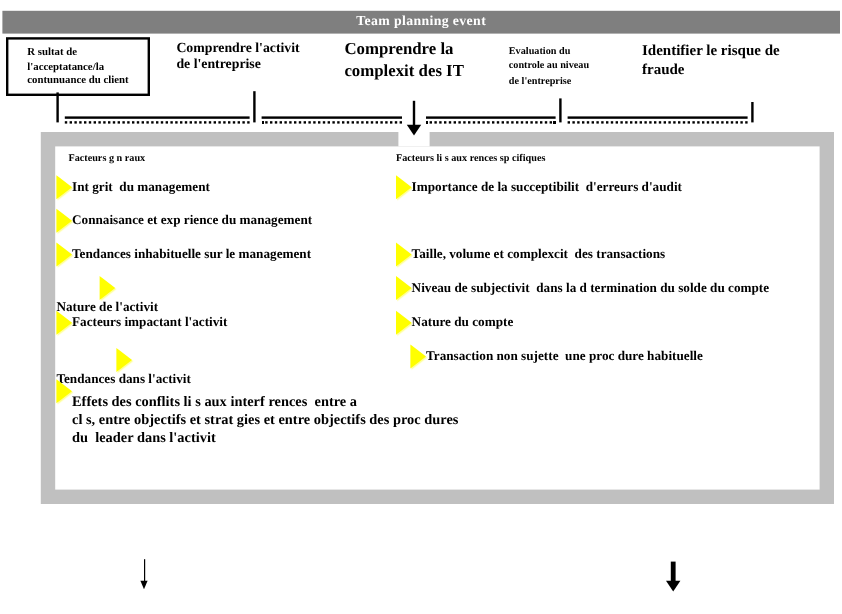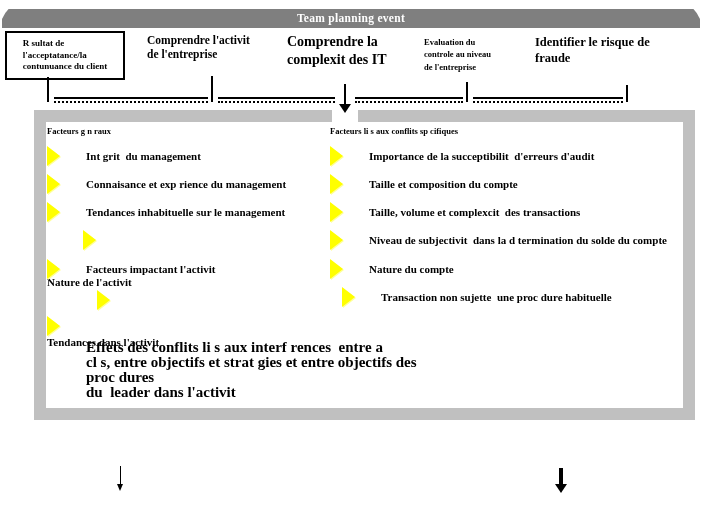--- a/index.html
+++ b/index.html
@@ -1,18 +1,18 @@
 <!DOCTYPE html>
 <html><head>
 <meta charset="utf-8">
 <style>
   html,body { margin:0; padding:0; background:#ffffff; }
   #canvas {
     position:relative; width:702px; height:512px; background:#ffffff;
-    font-family:"Liberation Serif","DejaVu Serif",serif; overflow:hidden;border-radius:30px;
+    font-family:"Liberation Serif","DejaVu Serif",serif; overflow:hidden;
   }
   
   .titlebar {
     position:absolute; left:2px; top:9px; width:698px; height:19px;
     background:#7f7f7f; color:#ffffff; font-weight:bold; font-size:11.5px;
     text-align:center; line-height:19px; letter-spacing:0.3px;
   }
   
   .phase { position:absolute; font-weight:bold; color:#000; text-align:left; white-space:pre-line; }
   .phase-box {
@@ -26,30 +26,30 @@
   .head-down { position:absolute; width:0; height:0; border-left:6px solid transparent; border-right:6px solid transparent; border-top:9px solid #000; }
   .head-down.small { border-left-width:3.5px; border-right-width:3.5px; border-top-width:7px; }
   
   .panel {
     position:absolute; left:34px; top:110px; width:661px; height:310px;
     border:12px solid #c0c0c0; background:#ffffff; box-sizing:border-box;
   }
   .panel-notch { position:absolute; left:332px; top:110px; width:26px; height:12px; background:#ffffff; }
   .col-title { position:absolute; font-weight:bold; font-size:8.5px; color:#000; white-space:pre; }
   
-  .item { position:absolute; display:flex; align-items:center; gap:26px; height:20px; }
+  .item { position:absolute; display:flex; align-items:center; gap:0; height:20px; }
   .item.multiline { align-items:flex-start; height:auto; }
   .bullet {
     flex:0 0 auto; width:0; height:0;
     border-top:10px solid transparent; border-bottom:10px solid transparent;
     border-left:13px solid #ffff00;
     filter:drop-shadow(1px 1px 0 #ffff99);
   }
   .item-label { font-weight:bold; font-size:11px; color:#000; white-space:pre; }
-  .item.multiline .item-label { font-size:15px; line-height:15px; white-space:pre-wrap; width:352px; margin-top:24px; }
+  .item.multiline .item-label { font-size:12px; line-height:15px; white-space:pre-wrap; width:352px; margin-top:11px; }
 </style>
 </head>
 <body>
 
 <div id="canvas">
 
   <div class="titlebar">Team planning event</div>
 
   <div class="phase phase-box" style="left:5px; top:31px; width:116px; height:45px; font-size:9px; line-height:1.3;">R sultat de
 l'acceptatance/la
@@ -72,22 +72,22 @@
   <div class="tick" style="left:466px; top:82px; height:20px;"></div>
   <div class="brace" style="left:473px; top:97px; width:150px;"></div>
   <div class="tick" style="left:626px; top:85px; height:17px;"></div>
 
   <div class="panel"></div>
   <div class="panel-notch"></div>
 
   <div class="stem" style="left:344px; top:84px; width:2px; height:22px;"></div>
   <div class="head-down" style="left:339px; top:104px;"></div>
 
-  <div class="col-title" style="left:47px;  top:126px;text-align:right;">Facteurs g n raux</div>
-  <div class="col-title" style="left:330px; top:126px;">Facteurs li s aux conflits sp cifiques</div>
+  <div class="col-title" style="left:57px;  top:126px;text-align:right;">Facteurs g n raux</div>
+  <div class="col-title" style="left:330px; top:126px;">Facteurs li s aux rences sp cifiques</div>
 
   <div class="item" style="left:47px; top:146px;">
     <span class="bullet"></span>
     <span class="item-label">Int grit  du management</span>
   </div>
   <div class="item" style="left:47px; top:174px;">
     <span class="bullet"></span>
     <span class="item-label">Connaisance et exp rience du management</span>
   </div>
   <div class="item" style="left:47px; top:202px;">
@@ -110,24 +110,20 @@
     <span class="bullet"></span>
     <span class="item-label">Effets des conflits li s aux interf rences  entre a
 cl s, entre objectifs et strat gies et entre objectifs des proc dures
 du  leader dans l'activit</span>
   </div>
 
   <div class="item" style="left:330px; top:146px;">
     <span class="bullet"></span>
     <span class="item-label">Importance de la succeptibilit  d'erreurs d'audit</span>
   </div>
-  <div class="item" style="left:330px; top:174px;">
-    <span class="bullet"></span>
-    <span class="item-label">Taille et composition du compte</span>
-  </div>
   <div class="item" style="left:330px; top:202px;">
     <span class="bullet"></span>
     <span class="item-label">Taille, volume et complexcit  des transactions</span>
   </div>
   <div class="item" style="left:330px; top:230px;">
     <span class="bullet"></span>
     <span class="item-label">Niveau de subjectivit  dans la d termination du solde du compte</span>
   </div>
   <div class="item" style="left:330px; top:259px;">
     <span class="bullet"></span>

